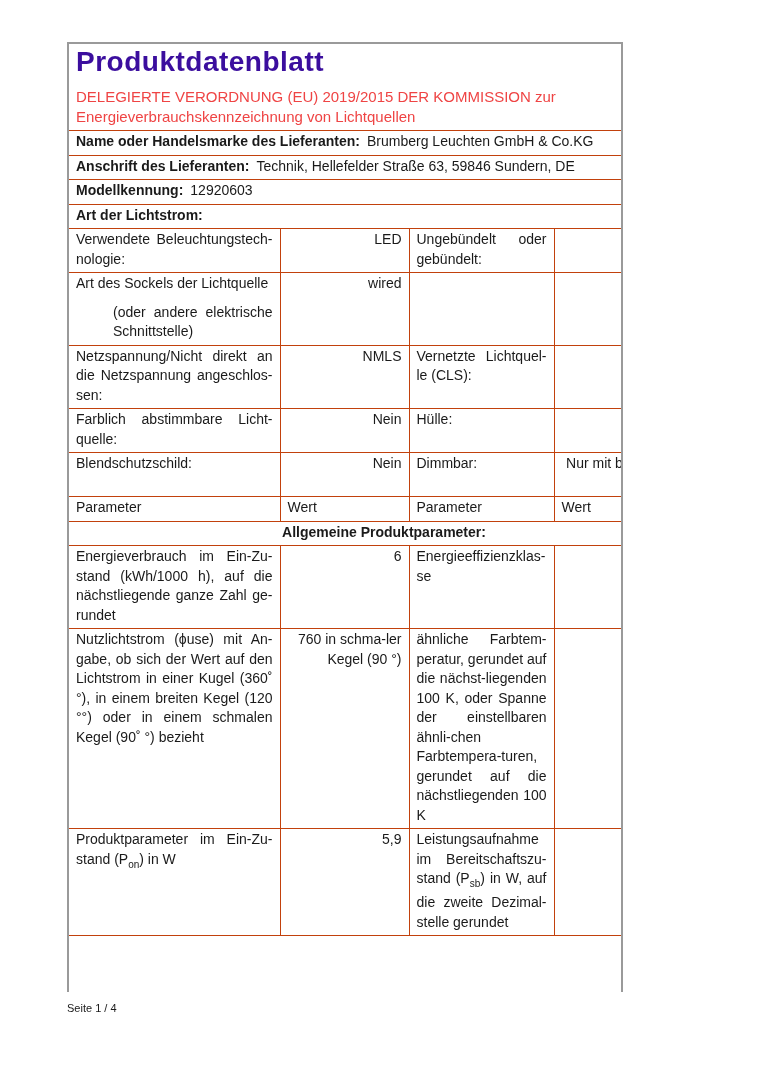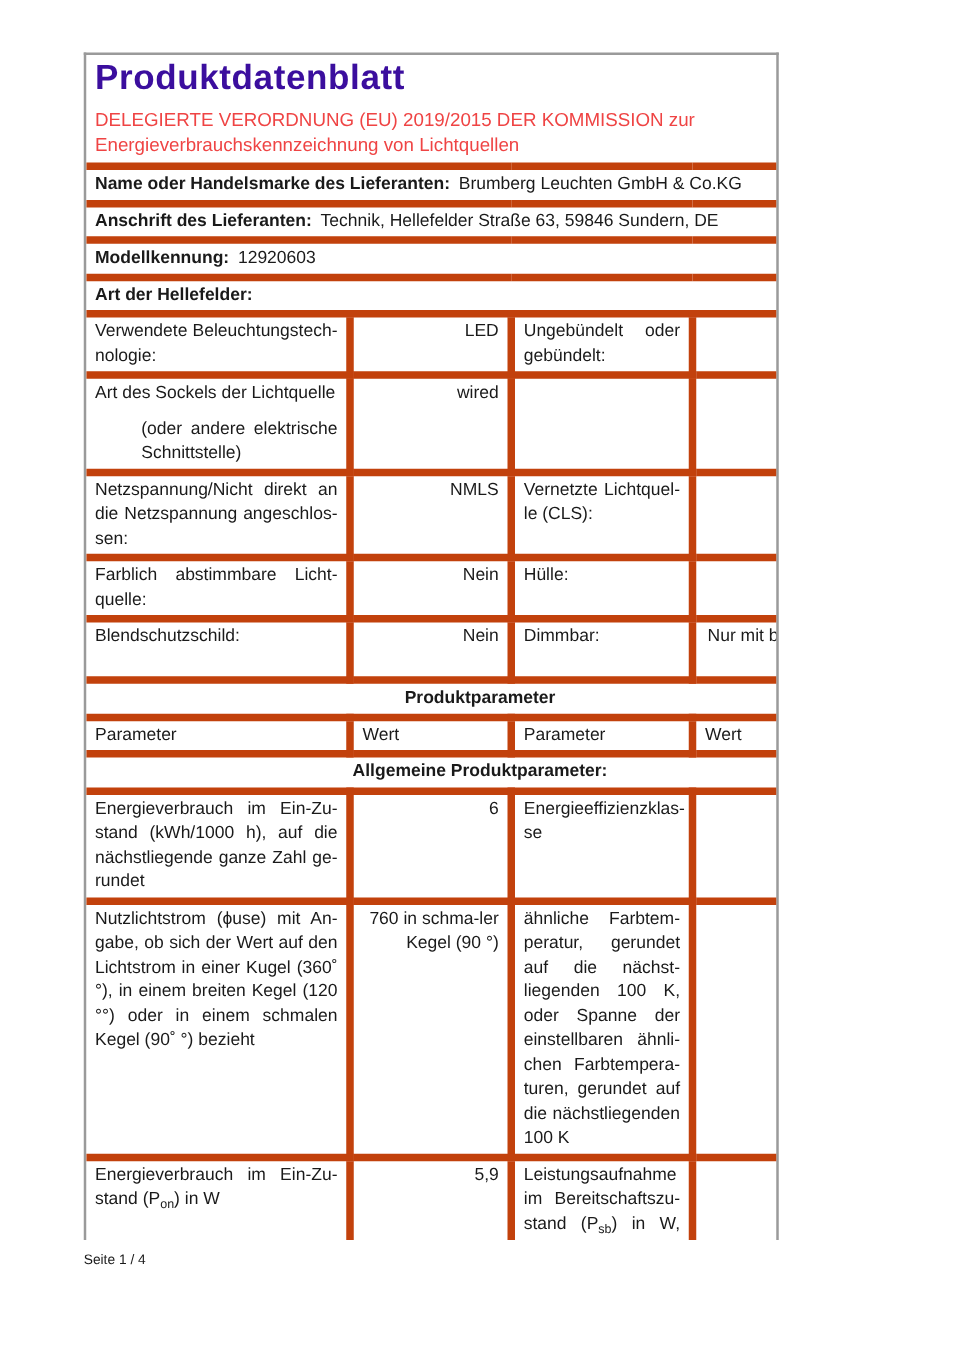--- a/index.html
+++ b/index.html
@@ -21,21 +21,21 @@
     border: 2px solid #9a9a9a;
     border-bottom: none;
     background: #fff;
   }
   table.ds {
     width: 100%;
     border-collapse: collapse;
     table-layout: fixed;
   }
   table.ds td {
-    border: 6px solid #c2410c;
+    border: 1px solid #c2410c;
     vertical-align: top;
     font-size: 14px;
     line-height: 19.5px;
     padding: 1px 7px 3px 7px;
   }
   table.ds tr:first-child td { border-top: none; }
   table.ds td:first-child { border-left: none; }
   table.ds td:last-child { border-right: none; }
 
   td.title-cell { padding: 9px 10px 7px 8px; }
@@ -105,21 +105,21 @@
       </td>
     </tr>
 
     <tr>
       <td colspan="4" class="kv-cell">
         <span class="kv-label">Modellkennung:</span><span class="kv-value">12920603</span>
       </td>
     </tr>
 
     <tr>
-      <td colspan="4" class="section-left">Art der Hellefelder:</td>
+      <td colspan="4" class="section-left">Art der Lichtstrom:</td>
     </tr>
 
     <tr>
       <td class="param">Verwendete Beleuchtungstech-nologie:</td>
       <td class="value">LED</td>
       <td class="param">Ungebündelt oder gebündelt:</td>
       <td class="value">DLS</td>
     </tr>
 
     <tr>
@@ -147,23 +147,20 @@
     </tr>
 
 
     <tr>
       <td class="param">Blendschutzschild:</td>
       <td class="value">Nein</td>
       <td class="param">Dimmbar:</td>
       <td class="value">Nur mit bestimm-ten Dimmern</td>
     </tr>
 
-    <tr>
-      <td colspan="4" class="section-center">Produktparameter</td>
-    </tr>
 
     <tr>
       <td>Parameter</td>
       <td>Wert</td>
       <td>Parameter</td>
       <td>Wert</td>
     </tr>
 
     <tr>
       <td colspan="4" class="section-center">Allgemeine Produktparameter:</td>
@@ -177,21 +174,21 @@
     </tr>
 
     <tr>
       <td class="param">Nutzlichtstrom (ϕuse) mit An-gabe, ob sich der Wert auf den Lichtstrom in einer Kugel (360˚ °), in einem breiten Kegel (120 °°) oder in einem schmalen Kegel (90˚ °) bezieht</td>
       <td class="value">760 in schma-ler Kegel (90 °)</td>
       <td class="param">ähnliche Farbtem-peratur, gerundet auf die nächst-liegenden 100 K, oder Spanne der einstellbaren ähnli-chen Farbtempera-turen, gerundet auf die nächstliegenden 100 K</td>
       <td class="value">3 000</td>
     </tr>
 
     <tr>
-      <td class="param"><span>Energieverbrauch im Ein-Zu-stand (P</span><sub>on</sub><span>) in W</span></td>
+      <td class="param"><span>Produktparameter im Ein-Zu-stand (P</span><sub>on</sub><span>) in W</span></td>
       <td class="value">5,9</td>
       <td class="param"><span>Leistungsaufnahme im Bereitschaftszu-stand (P</span><sub>sb</sub><span>) in W, auf die zweite Dezimal-stelle gerundet</span></td>
       <td class="value">0,00</td>
     </tr>
 
   </tbody>
     </table>
 </div>
 
 <div class="page-footer">Seite 1 / 4</div>

